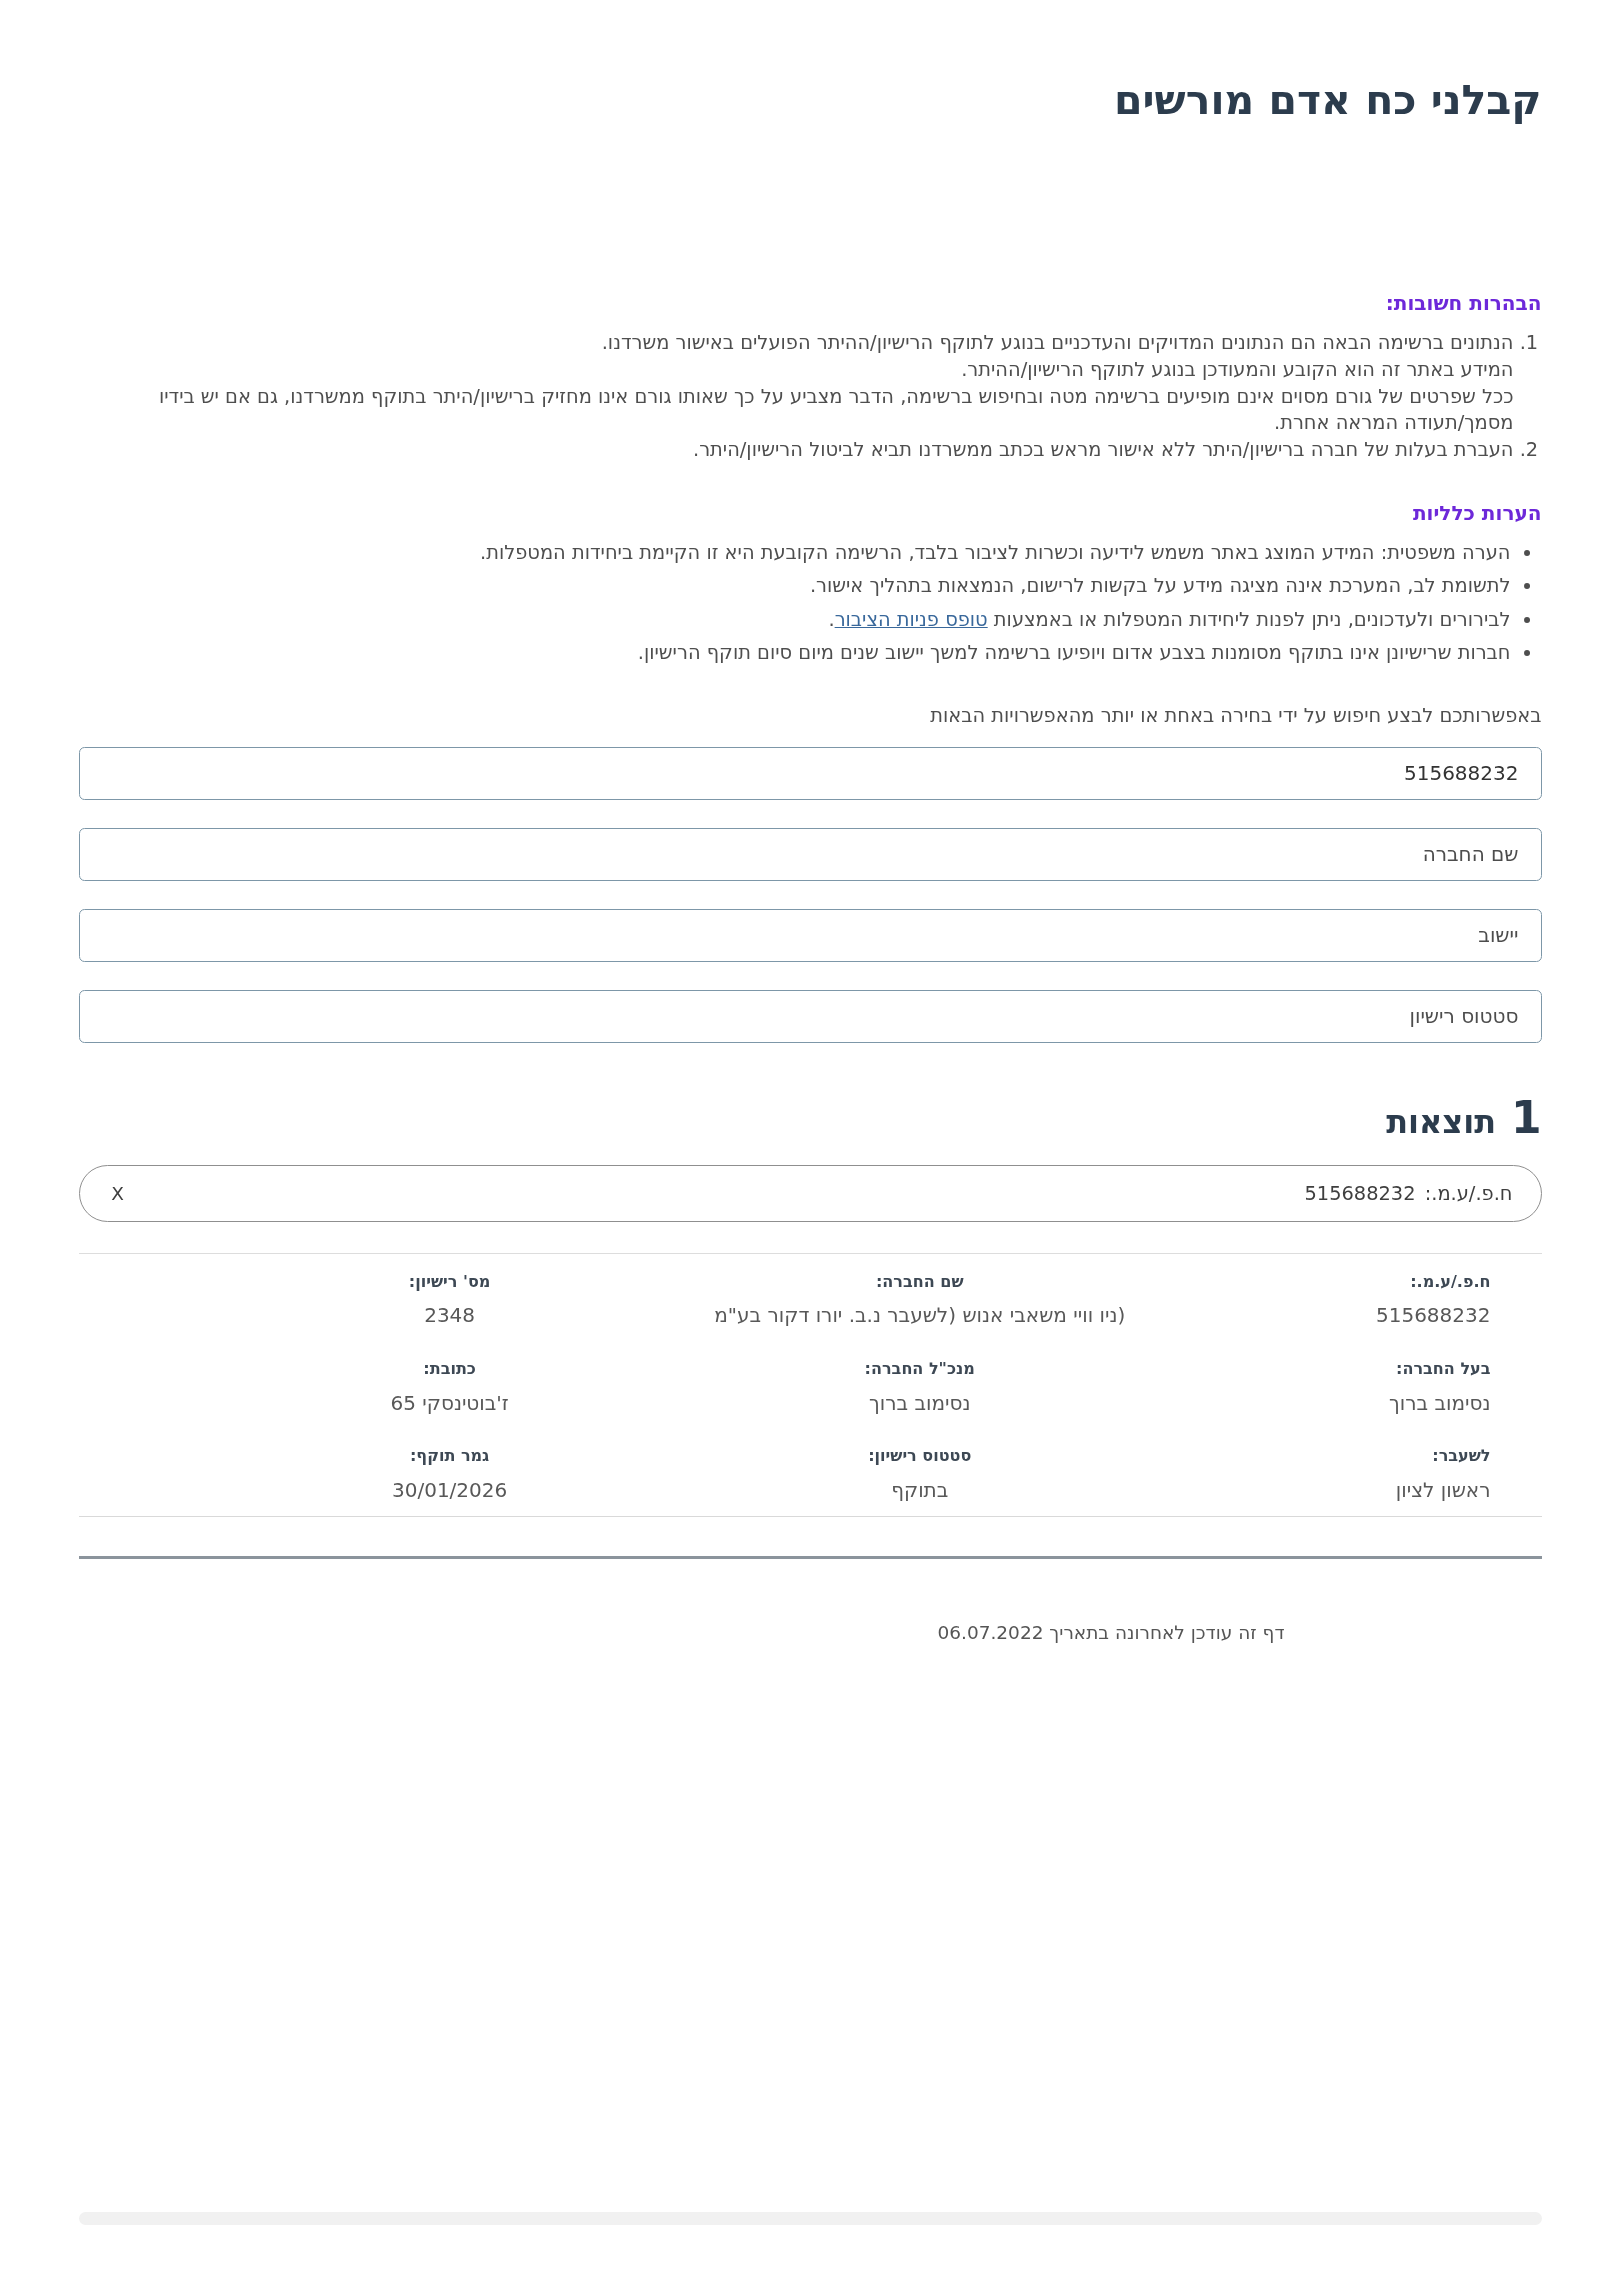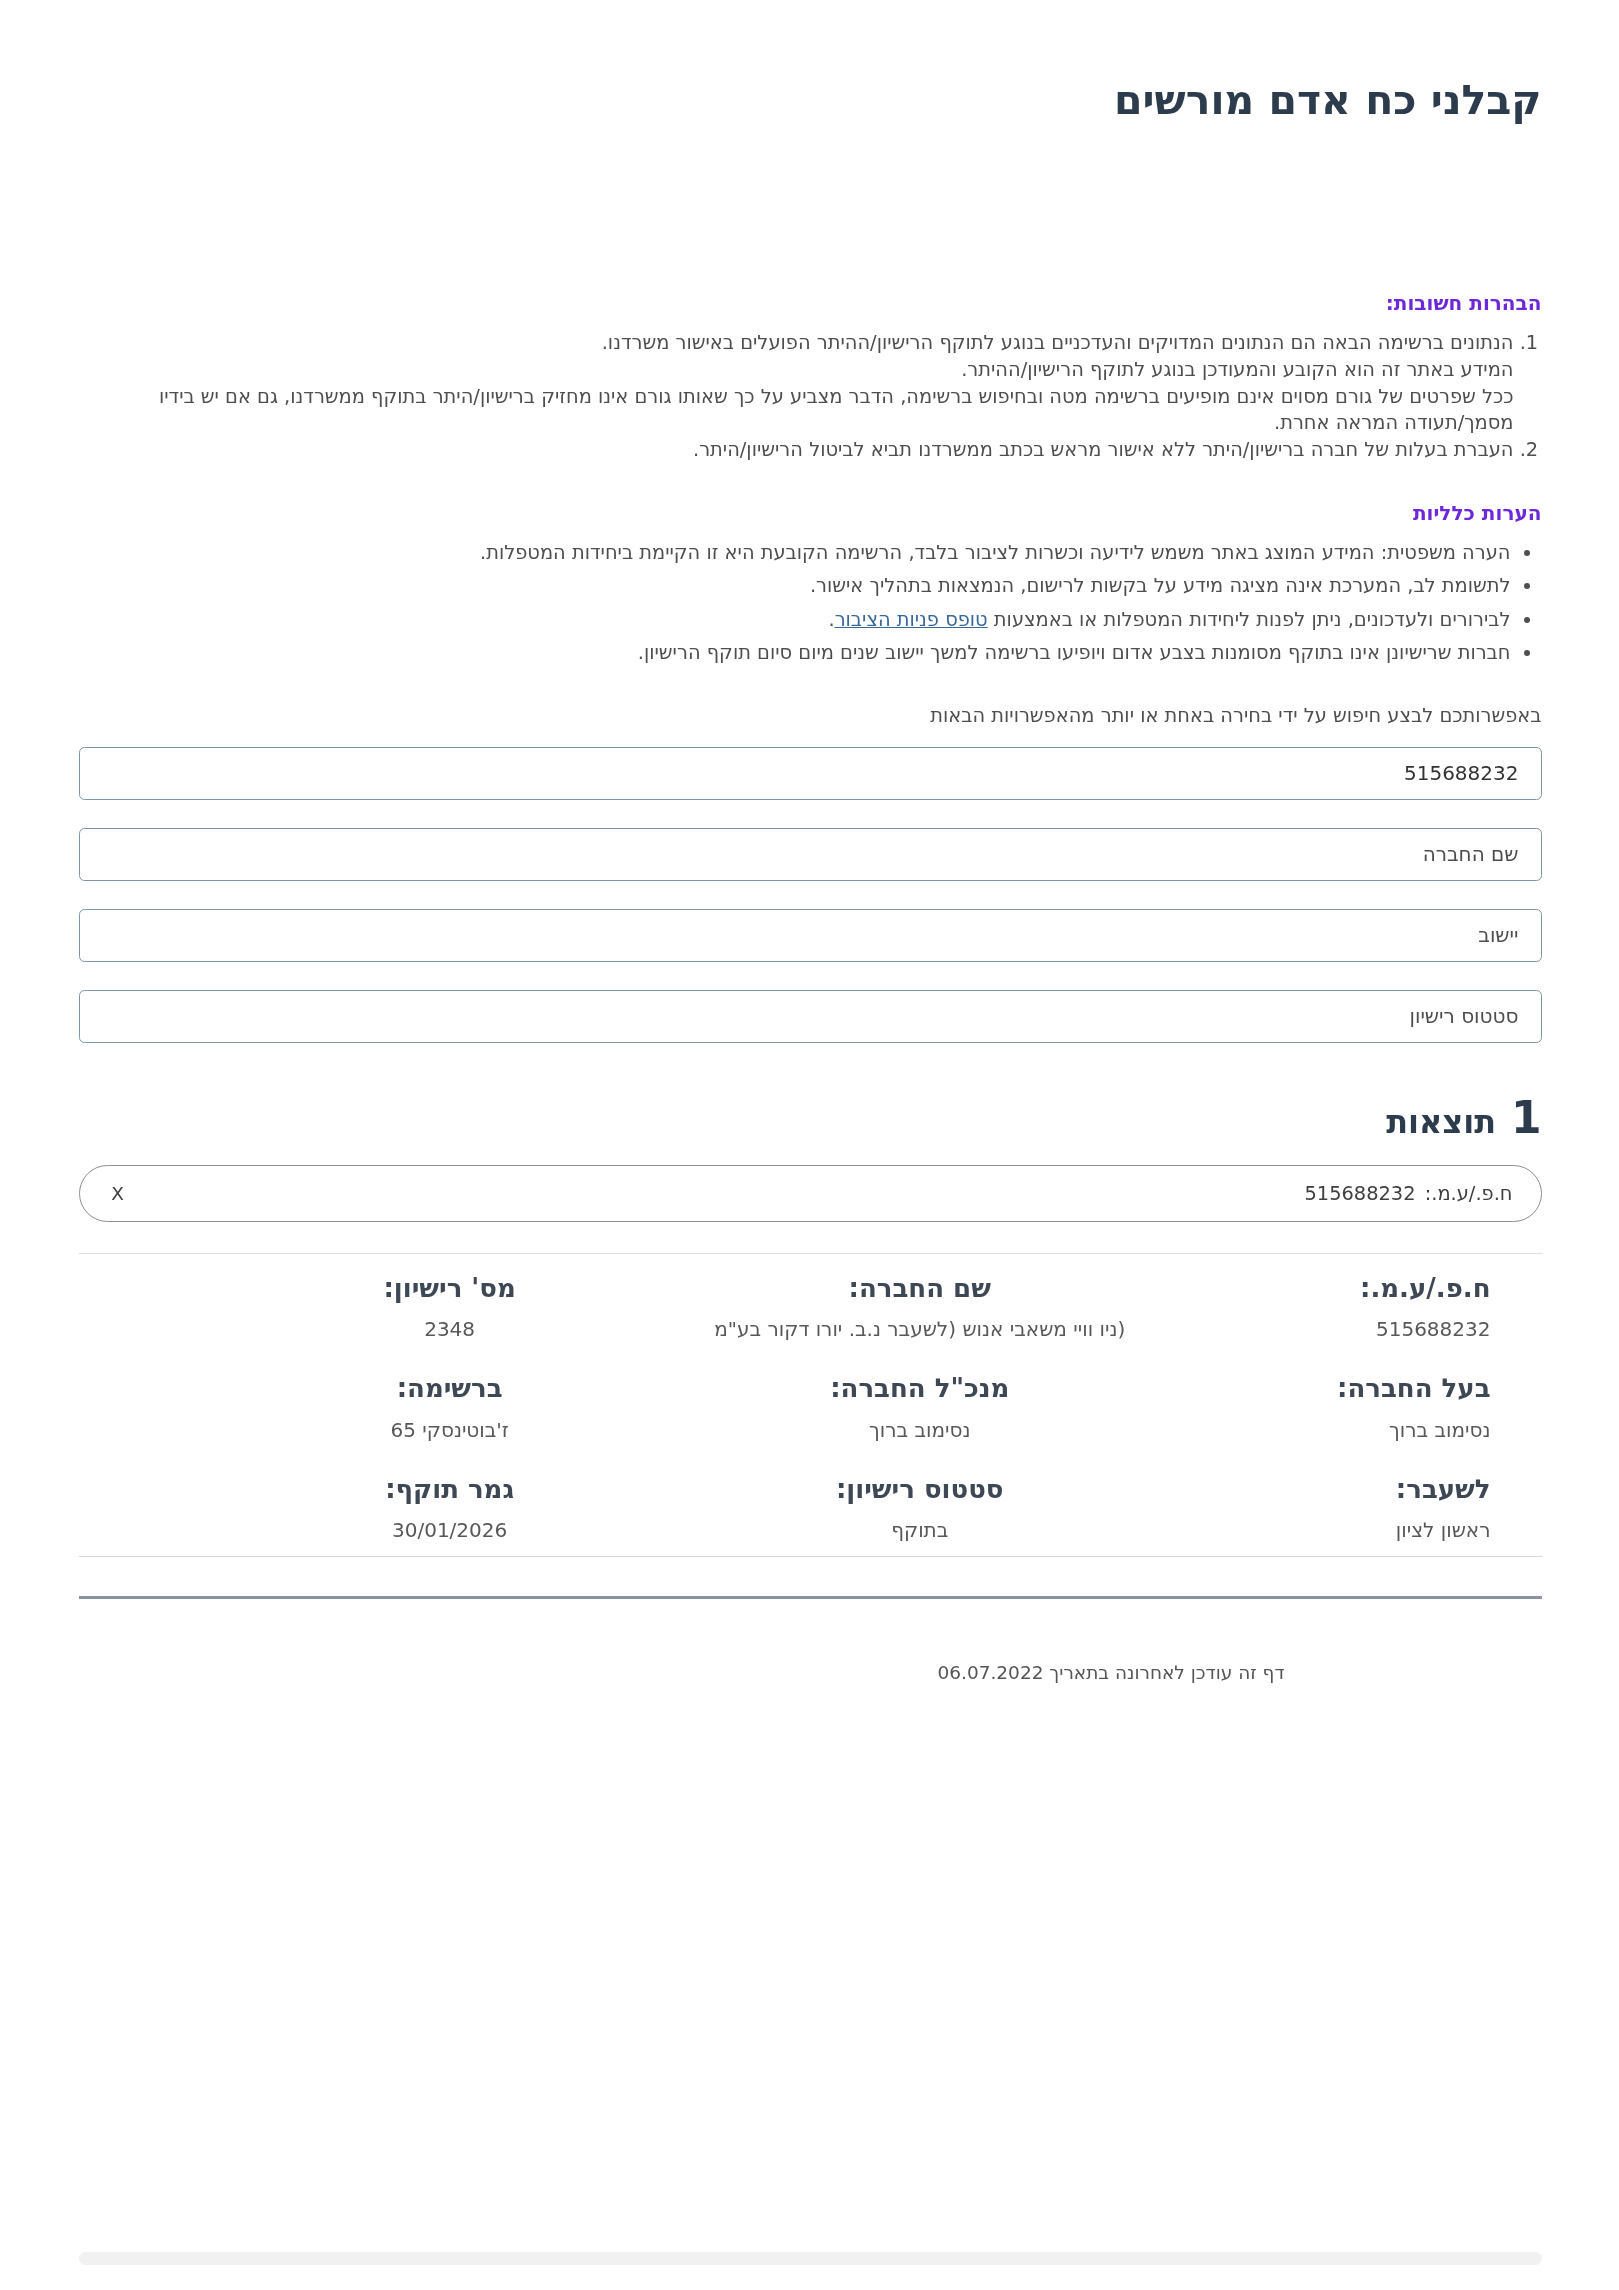--- a/index.html
+++ b/index.html
@@ -100,21 +100,21 @@
   .results-table { margin-top: 31px; border-top: 0.9px solid #dddddd; }
   .result-row {
     display: grid;
     grid-template-columns: 25% 35% 40%;
     padding: 16.6px 0 12px;
   }
   .cell { text-align: center; }
   .cell.col-right { text-align: right; padding-left: 0; padding-right: 51px; }
   .cell.col-left { padding-left: 157px; }
   .cell .field-label {
-    font-size: 26px;
+    font-size: 16px;
     font-weight: bold;
     color: #3d4854;
     line-height: 1.35;
   }
   .cell .field-value {
     margin-top: 10px;
     font-size: 20px;
     color: #585858;
     line-height: 1.35;
   }
@@ -203,21 +203,21 @@
     <div class="result-row">
       <div class="cell col-right">
         <div class="field-label">בעל החברה:</div>
         <div class="field-value">נסימוב ברוך</div>
       </div>
       <div class="cell">
         <div class="field-label">מנכ"ל החברה:</div>
         <div class="field-value">נסימוב ברוך</div>
       </div>
       <div class="cell col-left">
-        <div class="field-label">ברשימה:</div>
+        <div class="field-label">כתובת:</div>
         <div class="field-value">ז'בוטינסקי 65</div>
       </div>
     </div>
 
     <div class="result-row">
       <div class="cell col-right">
         <div class="field-label">לשעבר:</div>
         <div class="field-value">ראשון לציון</div>
       </div>
       <div class="cell">

